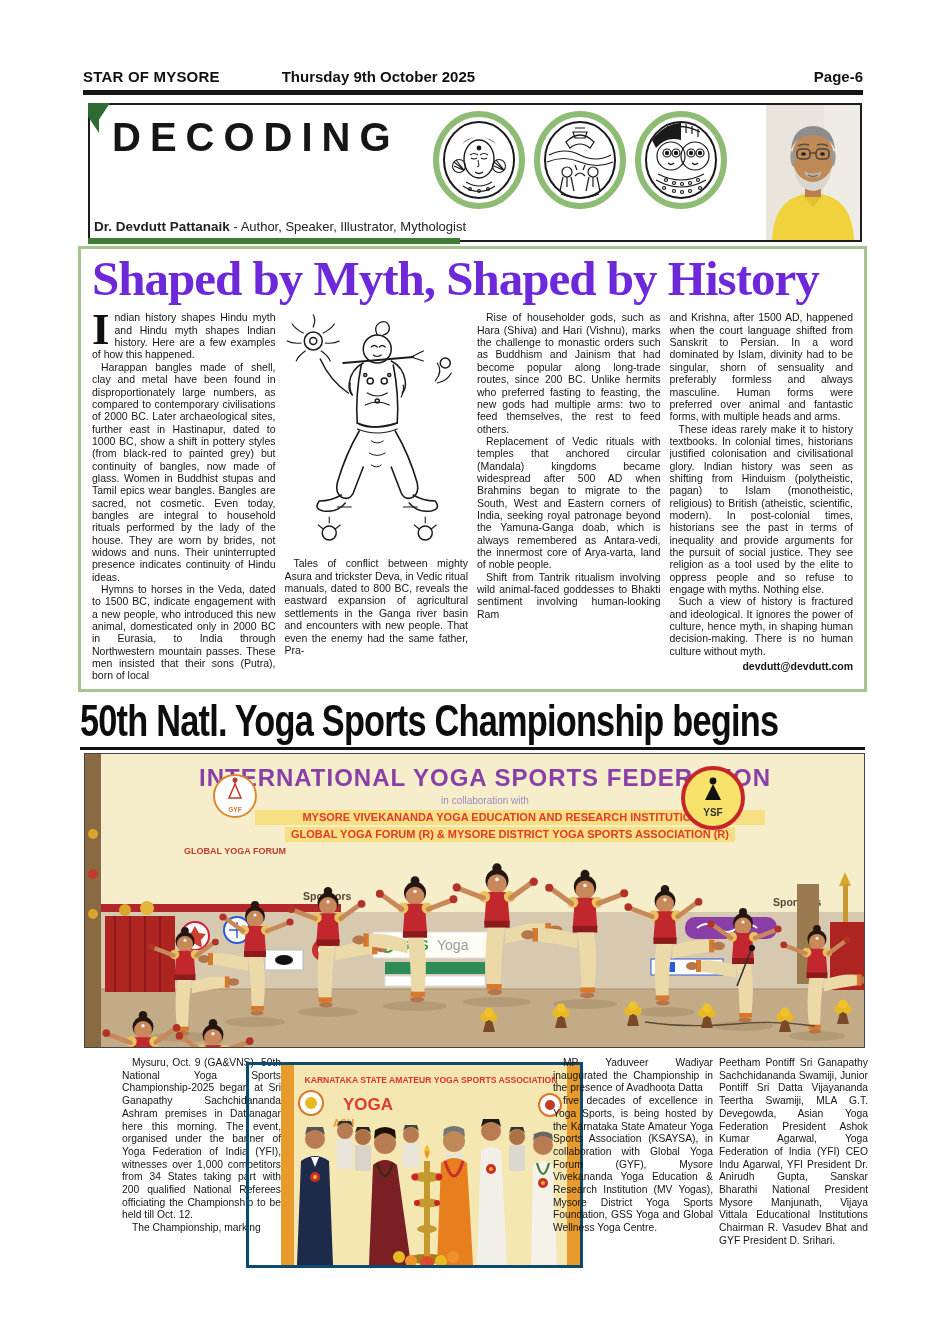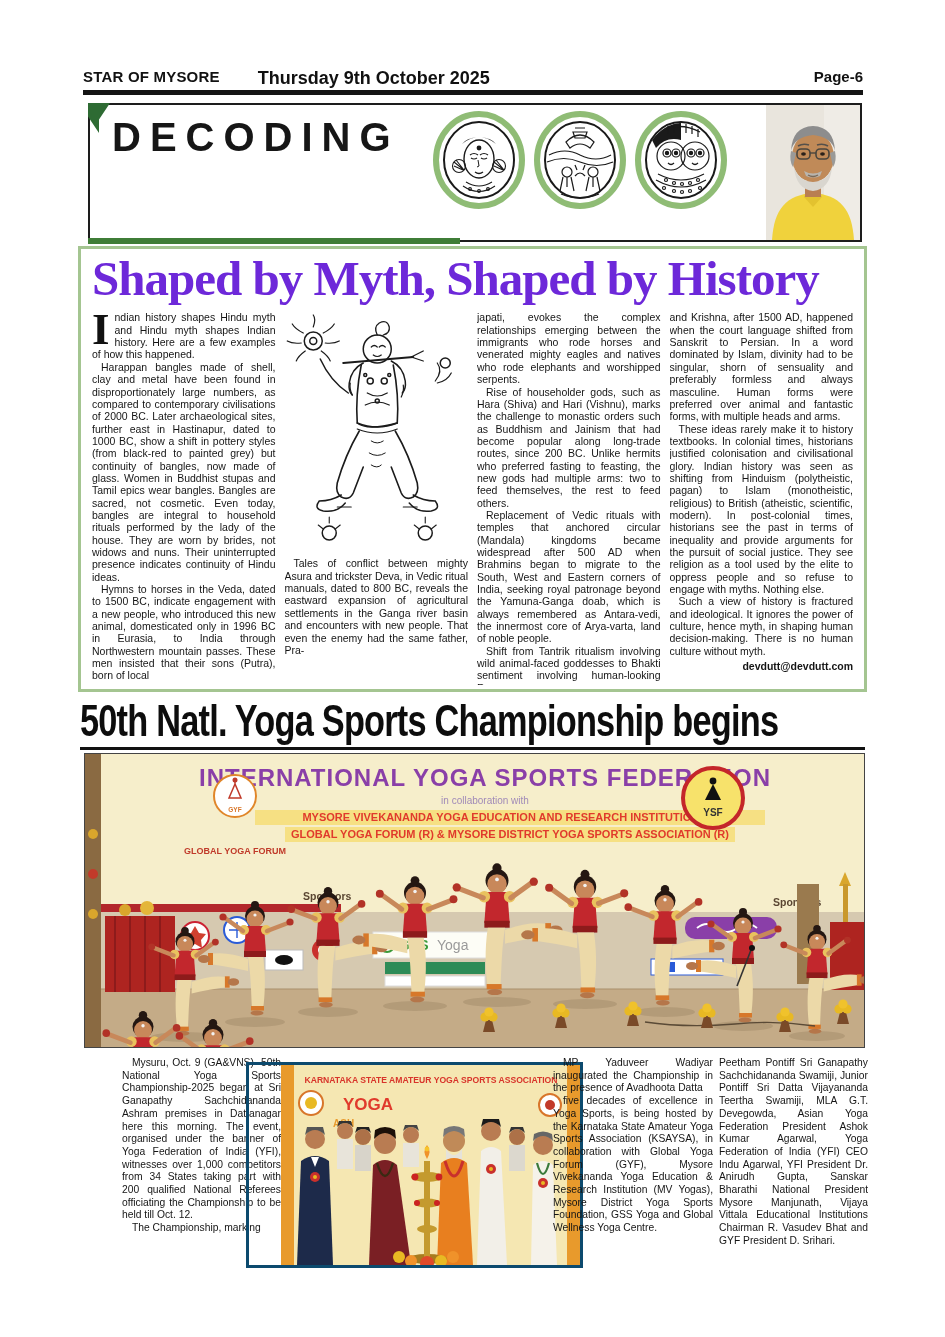--- a/index.html
+++ b/index.html
@@ -1,21 +1,21 @@
 <!DOCTYPE html>
 <html><head>
 <meta charset="utf-8">
 <style>
   html,body{margin:0;padding:0;background:#fff;}
   .page{position:relative;width:945px;height:1337px;background:#fff;overflow:hidden;
         font-family:"Liberation Sans",sans-serif;color:#111;}
   
   .hdr{position:absolute;left:83px;top:68px;width:780px;display:flex;align-items:flex-start;}
   .hdr .paper{font-weight:bold;font-size:15px;letter-spacing:.2px;}
-  .hdr .date{font-weight:bold;font-size:18px;margin-left:38px;}
+  .hdr .date{font-weight:bold;font-size:15px;margin-left:62px;}
   .hdr .pageno{font-weight:bold;font-size:15px;margin-left:auto;}
   .toprule{position:absolute;left:83px;top:90px;width:780px;height:5px;background:#141414;}
   
   .mast{position:absolute;left:88px;top:103px;width:774px;height:139px;border:2px solid #1d1d1d;box-sizing:border-box;background:#fff;}
   .mast .notch{position:absolute;left:-2px;top:-2px;width:22px;height:30px;background:#2e6b33;
                clip-path:polygon(0 0,100% 0,50% 55%,50% 100%,0 45%);}
   .mast .t1{position:absolute;left:22px;top:10px;font-size:40px;font-weight:800;letter-spacing:9px;color:#161616;}
   .mast .t2{position:absolute;left:20px;top:56px;font-size:52px;font-weight:400;letter-spacing:2px;color:#222;}
   .mast .meds{position:absolute;left:342px;top:5px;display:flex;gap:7px;}
   .mast .meds svg{display:block;}
@@ -155,30 +155,33 @@
         <rect x="31" y="44" width="13" height="10" rx="4" fill="none" stroke="#4a463e" stroke-width="1.6"></rect>
         <rect x="50" y="44" width="13" height="10" rx="4" fill="none" stroke="#4a463e" stroke-width="1.6"></rect>
         <path d="M44 48 h6" stroke="#4a463e" stroke-width="1.4"></path>
         <ellipse cx="37.5" cy="49" rx="2.4" ry="1.8" fill="#2a2019"></ellipse>
         <ellipse cx="56.5" cy="49" rx="2.4" ry="1.8" fill="#2a2019"></ellipse>
         <path d="M32 41 q5 -3 11 -1 M51 40 q6 -2 11 1" stroke="#55504a" stroke-width="1.6" fill="none"></path>
         <path d="M42 70 q5 3 10 0" stroke="#7a6a58" stroke-width="1.4" fill="none"></path>
       </svg>
     </div>
 
+    <div class="byline">
+      <b>Dr. Devdutt Pattanaik</b><span> - Author, Speaker, Illustrator, Mythologist</span>
+    </div>
     <div class="byline-rule"></div>
   </div>
 
   <div class="a1">
     <h1>Shaped by Myth, Shaped by History</h1>
     <div class="cols">
       <div class="col">
         <p><span class="dropcap">I</span><span>ndian history shapes Hindu myth and Hindu myth shapes Indian history. Here are a few examples of how this happened.</span></p>
         <p class="ind">Harappan bangles made of shell, clay and metal have been found in disproportionately large numbers, as compared to contemporary civilisations of 2000 BC. Later archaeological sites, further east in Hastinapur, dated to 1000 BC, show a shift in pottery styles (from black-red to painted grey) but continuity of bangles, now made of glass. Women in Buddhist stupas and Tamil epics wear bangles. Bangles are sacred, not cosmetic. Even today, bangles are integral to household rituals performed by the lady of the house. They are worn by brides, not widows and nuns. Their uninterrupted presence indicates continuity of Hindu ideas.</p>
-        <p class="ind">Hymns to horses in the Veda, dated to 1500 BC, indicate engagement with a new people, who introduced this new animal, domesticated only in 1996 BC in Eurasia, to India through Northwestern mountain passes. These men insisted that their sons (Putra), born of local</p>
+        <p class="ind">Hymns to horses in the Veda, dated to 1500 BC, indicate engagement with a new people, who introduced this new animal, domesticated only in 2000 BC in Eurasia, to India through Northwestern mountain passes. These men insisted that their sons (Putra), born of local</p>
       </div>
       <div class="col">
 
         <svg class="illus" viewBox="0 0 183 243">
           <g stroke="#1b1b1b" fill="none" stroke-width="1.5" stroke-linecap="round">
             <circle cx="28" cy="30" r="9"></circle>
             <g stroke-width="1.2">
               <path d="M28 16 q3 -8 0 -12 M38 22 q8 -4 11 -9 M40 32 q9 1 14 -2 M36 40 q7 5 9 10 M18 22 q-8 -4 -11 -9 M16 32 q-9 1 -14 -2 M20 40 q-7 5 -9 10"></path>
             </g>
             <circle cx="28" cy="30" r="3.5"></circle>
@@ -210,21 +213,20 @@
             <circle cx="140" cy="222" r="7"></circle>
               <path d="M140 212 v-6 M146 218 l5 -4 M134 218 l-5 -4" stroke-width="1.1"></path>
             <path d="M86 130 q6 4 12 0 M84 142 q8 5 16 0 M86 154 q6 4 10 0" stroke-width="1"></path>
             <path d="M150 70 q8 -10 2 -18 M152 72 q10 -2 14 -10" stroke-width="1.2"></path>
             <circle cx="160" cy="52" r="5"></circle>
           </g>
         </svg>
         <p class="ind">Tales of conflict between mighty Asura and trickster Deva, in Vedic ritual manuals, dated to 800 BC, reveals the eastward expansion of agricultural settlements in the Ganga river basin and encounters with new people. That even the enemy had the same father, Pra-</p>
       </div>
       <div class="col">
-        <p>japati, evokes the complex relationships emerging between the immigrants who rode horses and venerated mighty eagles and natives who rode elephants and worshipped serpents.</p>
         <p class="ind">Rise of householder gods, such as Hara (Shiva) and Hari (Vishnu), marks the challenge to monastic orders such as Buddhism and Jainism that had become popular along long-trade routes, since 200 BC. Unlike hermits who preferred fasting to feasting, the new gods had multiple arms: two to feed themselves, the rest to feed others.</p>
         <p class="ind">Replacement of Vedic rituals with temples that anchored circular (Mandala) kingdoms became widespread after 500 AD when Brahmins began to migrate to the South, West and Eastern corners of India, seeking royal patronage beyond the Yamuna-Ganga doab, which is always remembered as Antara-vedi, the innermost core of Arya-varta, land of noble people.</p>
         <p class="ind">Shift from Tantrik ritualism involving wild animal-faced goddesses to Bhakti sentiment involving human-looking Ram</p>
       </div>
       <div class="col">
         <p>and Krishna, after 1500 AD, happened when the court language shifted from Sanskrit to Persian. In a word dominated by Islam, divinity had to be singular, shorn of sensuality and preferably formless and always masculine. Human forms were preferred over animal and fantastic forms, with multiple heads and arms.</p>
         <p class="ind">These ideas rarely make it to history textbooks. In colonial times, historians justified colonisation and civilisational glory. Indian history was seen as shifting from Hinduism (polytheistic, pagan) to Islam (monotheistic, religious) to British (atheistic, scientific, modern). In post-colonial times, historians see the past in terms of inequality and provide arguments for the pursuit of social justice. They see religion as a tool used by the elite to oppress people and so refuse to engage with myths. Nothing else.</p>
         <p class="ind">Such a view of history is fractured and ideological. It ignores the power of culture, hence myth, in shaping human decision-making. There is no human culture without myth.</p>
         <p class="email">devdutt@devdutt.com</p>
       </div>

